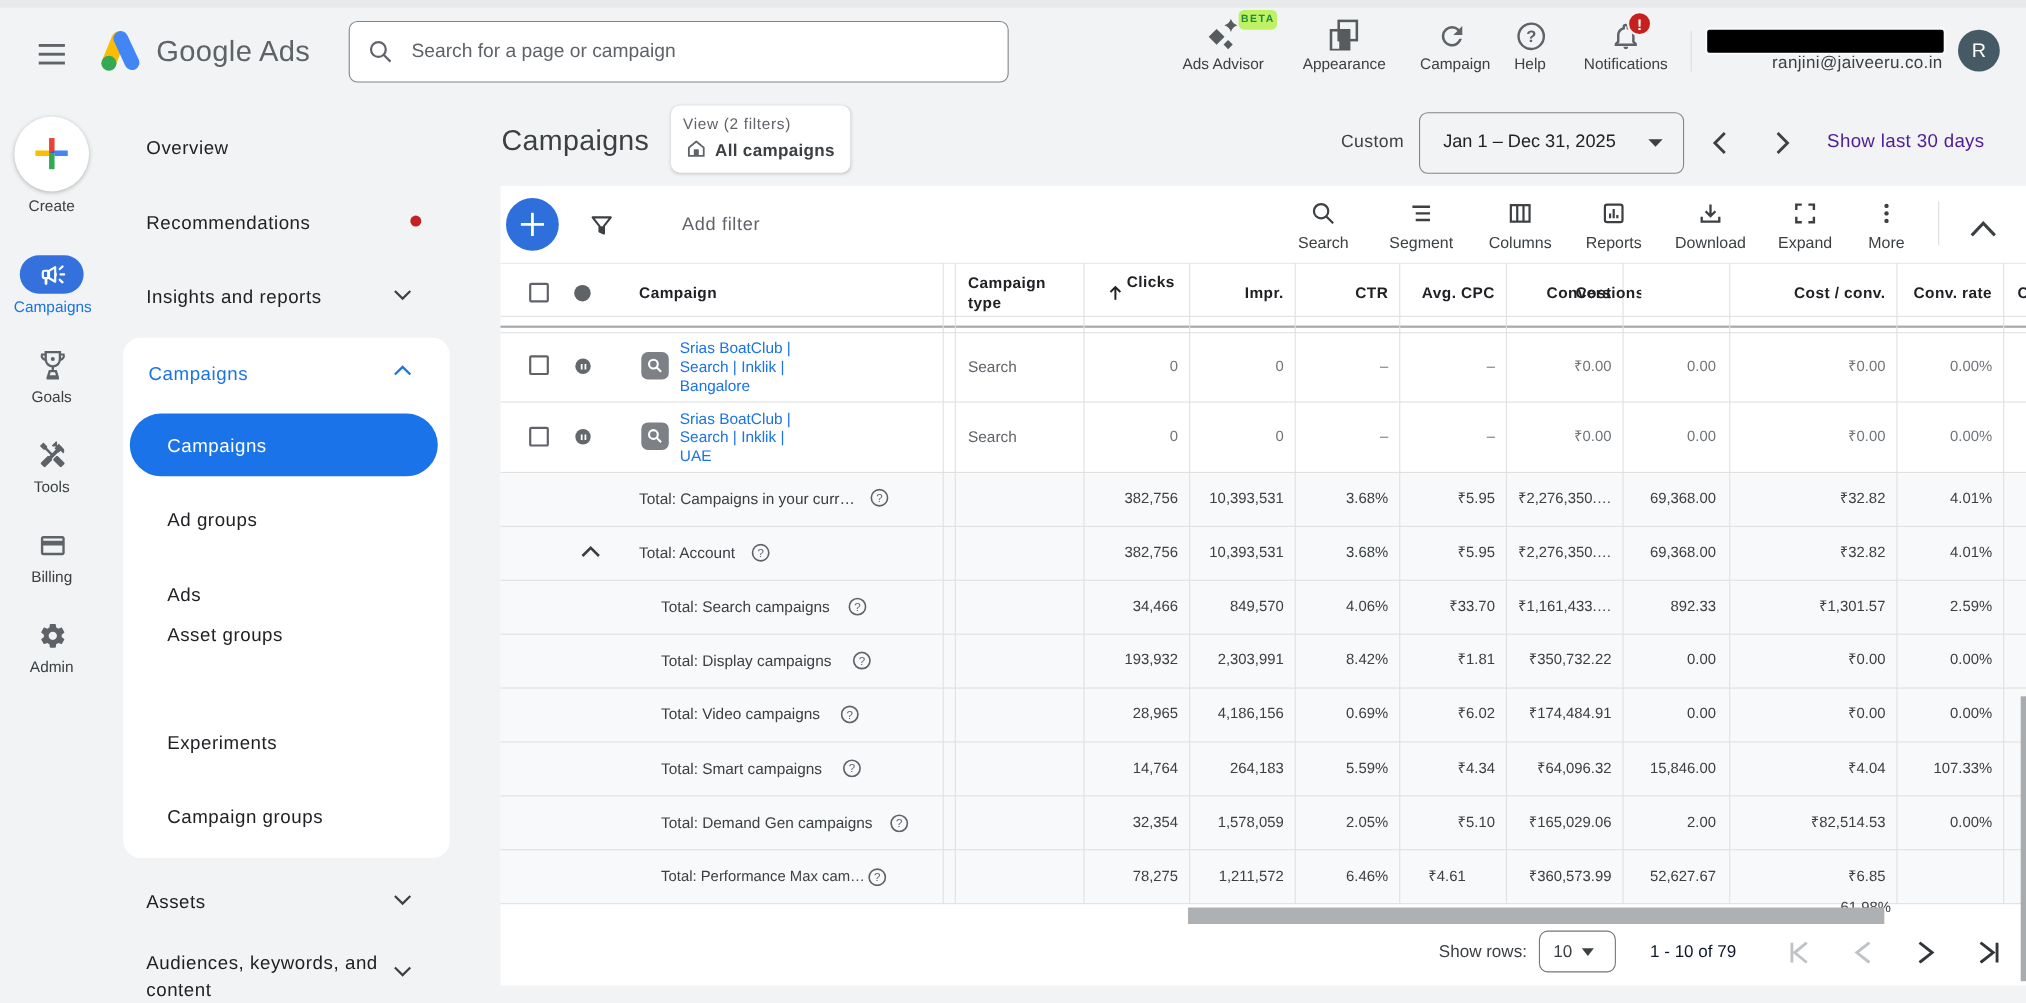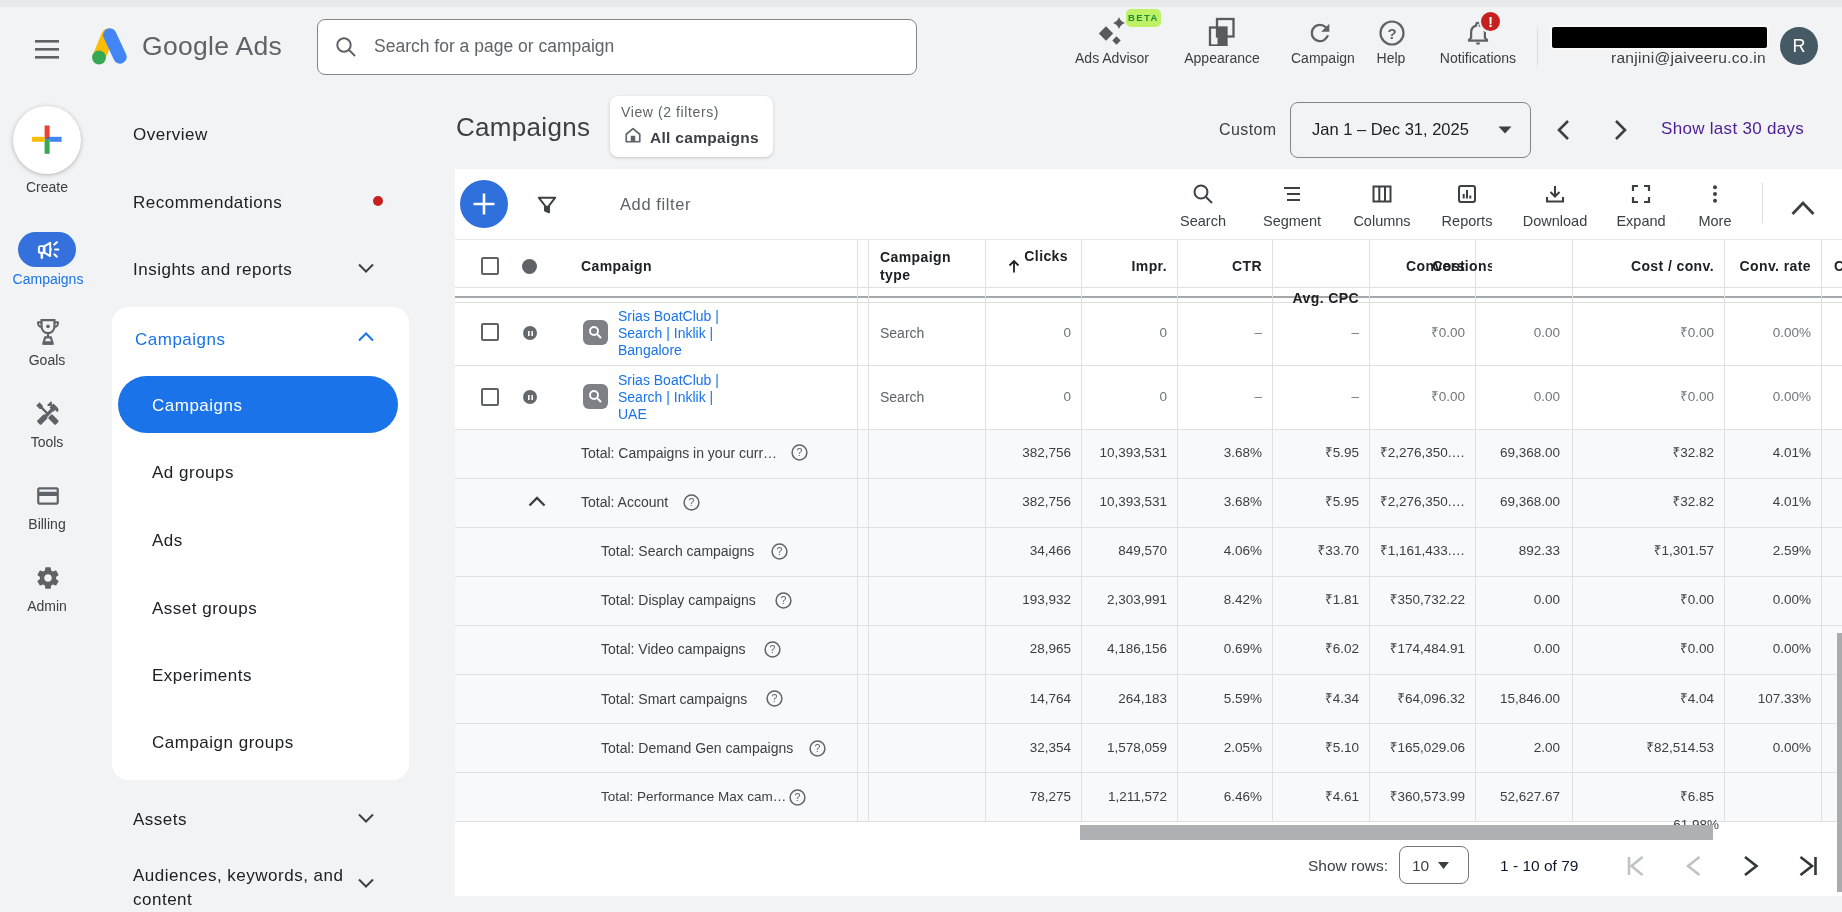--- a/index.html
+++ b/index.html
@@ -159,21 +159,21 @@
 
 <div class="abs" style="left:112px;top:307px;width:297px;height:473px;background:#fff;border-radius:16px;"></div>
 <div class="navitem" style="left:135px;top:330px;color:#1a73e8;">Campaigns</div>
 <svg class="abs" style="left:357px;top:331px;" width="18" height="12" viewBox="0 0 18 12">
       <path d="M2 9.5 L9 2.5 L16 9.5" fill="none" stroke="#1a73e8" stroke-width="2"></path>
     </svg>
 <div class="abs" style="left:118px;top:376px;width:280px;height:57px;border-radius:28.5px;background:#1a73e8;"></div>
 <div class="navitem" style="left:152px;top:396px;color:#fff;">Campaigns</div>
 <div class="navitem" style="left:152px;top:463px;">Ad groups</div>
 <div class="navitem" style="left:152px;top:531px;">Ads</div>
-<div class="navitem" style="left:152px;top:599px;">Asset groups</div>
+<div class="navitem" style="left:152px;top:568px;">Asset groups</div>
 <div class="navitem" style="left:152px;top:666px;">Experiments</div>
 <div class="navitem" style="left:152px;top:733px;">Campaign groups</div>
 
 <div class="navitem" style="left:133px;top:810px;">Assets</div>
 <svg class="abs" style="left:357px;top:812px;" width="18" height="12" viewBox="0 0 18 12">
       <path d="M2 2.5 L9 9.5 L16 2.5" fill="none" stroke="#3c4043" stroke-width="2"></path>
     </svg>
 <div class="navitem" style="left:133px;top:866px;">Audiences, keywords, and</div>
 <div class="navitem" style="left:133px;top:890px;">content</div>
 <svg class="abs" style="left:357px;top:877px;" width="18" height="12" viewBox="0 0 18 12">
@@ -266,21 +266,21 @@
 <div class="abs" style="left:481px;top:257px;width:18px;height:18px;border:2px solid #5f6368;border-radius:2px;"></div>
 <div class="abs" style="left:522px;top:259px;width:15px;height:15px;border-radius:50%;background:#5f6368;"></div>
 <div class="hdr" style="left:581px;top:258px;text-align:left;">Campaign</div>
 <div class="hdr" style="left:880px;top:249px;text-align:left;line-height:17.5px;">Campaign<br>type</div>
 <div class="hdr" style="left:985px;top:248px;width:83px;">Clicks</div>
 <svg class="abs" style="left:1006px;top:258px;" width="16" height="16" viewBox="0 0 16 16">
       <path d="M8 14.5 V3 M3.5 7.5 L8 3 L12.5 7.5" fill="none" stroke="#202124" stroke-width="1.8"></path>
     </svg>
 <div class="hdr" style="left:1081px;top:258px;width:86px;">Impr.</div>
 <div class="hdr" style="left:1177px;top:258px;width:85px;">CTR</div>
-<div class="hdr" style="left:1272px;top:258px;width:87px;margin-top:32px;">Avg. CPC</div>
+<div class="hdr" style="left:1272px;top:258px;width:87px;">Avg. CPC</div>
 <div class="hdr" style="left:1369px;top:258px;width:96px;">Cost</div>
 <div class="hdr" style="left:1406px;top:258px;width:86px;text-align:left;overflow:hidden;white-space:nowrap;">Conversions</div>
 <div class="hdr" style="left:1572px;top:258px;width:142px;">Cost / conv.</div>
 <div class="hdr" style="left:1724px;top:258px;width:87px;">Conv. rate</div>
 <div class="hdr" style="left:1834px;top:258px;text-align:left;">C</div>
 
 <div class="abs" style="left:481px;top:323px;width:18px;height:18px;border:2px solid #5f6368;border-radius:2px;"></div>
 <div class="abs" style="left:523px;top:326px;width:14px;height:14px;border-radius:50%;background:#63686c;"></div>
 <svg class="abs" style="left:526.5px;top:329.5px;" width="7" height="7" viewBox="0 0 7 7">
       <path d="M1.8 1 V6 M5.2 1 V6" stroke="#fff" stroke-width="1.6"></path>
@@ -424,21 +424,21 @@
 <div class="num" style="left:1724px;top:740px;width:87px;">0.00%</div>
 
 <div class="tlabel" style="left:601px;top:789px;font-size:13.5px;">Total: Performance Max cam…</div>
 <svg class="abs" style="left:789px;top:789px;" width="17" height="17" viewBox="0 0 17 17">
       <circle cx="8.5" cy="8.5" r="7.4" fill="none" stroke="#5f6368" stroke-width="1.5"></circle>
       <text x="8.5" y="12.2" font-size="10.5" fill="#5f6368" text-anchor="middle" font-family="Liberation Sans">?</text>
     </svg>
 <div class="num" style="left:985px;top:789px;width:86px;">78,275</div>
 <div class="num" style="left:1081px;top:789px;width:86px;">1,211,572</div>
 <div class="num" style="left:1177px;top:789px;width:85px;">6.46%</div>
-<div class="num" style="left:1272px;top:789px;width:87px;">₹4.61</div>
+<div class="num" style="left:1272px;top:789px;width:87px;text-align:center;">₹4.61</div>
 <div class="num" style="left:1369px;top:789px;width:96px;">₹360,573.99</div>
 <div class="num" style="left:1475px;top:789px;width:85px;">52,627.67</div>
 <div class="num" style="left:1572px;top:789px;width:142px;text-align:right;">₹6.85</div>
 <div class="num" style="left:1632px;top:789px;width:87px;margin-top:28px;">61.98%</div>
 
 <div class="abs" style="left:1308px;top:857px;font-size:15.5px;color:#3c4043;">Show rows:</div>
 <div class="abs" style="left:1399px;top:846px;width:70px;height:38px;border:1px solid #747775;border-radius:8px;"></div>
 <div class="abs" style="left:1412px;top:857px;font-size:15.5px;color:#3c4043;">10</div>
 <svg class="abs" style="left:1437px;top:861px;" width="13" height="9" viewBox="0 0 13 9">
       <path d="M1 1 L6.5 8 L12 1 Z" fill="#3c4043"></path>

